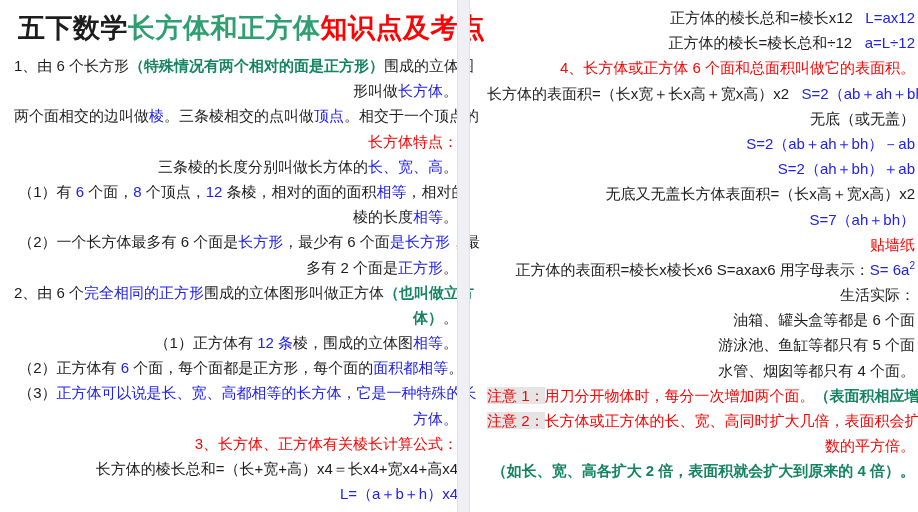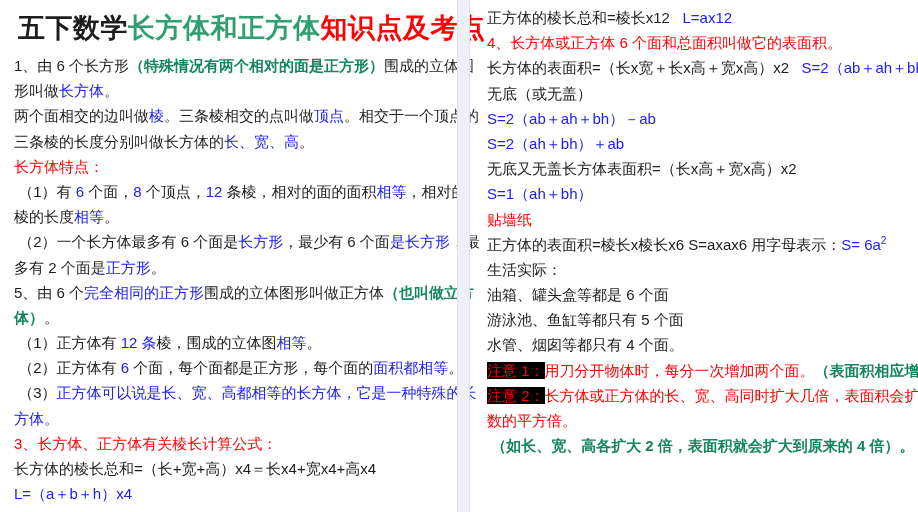--- a/index.html
+++ b/index.html
@@ -29,70 +29,72 @@
     line-height: 40px; height: 40px;
     white-space: pre; letter-spacing: 0.5px;
     margin-bottom: 5px;
     text-align: left;
     padding-left: 4px;
   }
   .line {
     font-size: 15px;
     line-height: 25.2px; height: 25.2px;
     white-space: pre;
+    text-align: right;
   }
   .seg { }
   .black { color: #1d1d1d; }
   .blue  { color: #2020f0; }
   .red   { color: #fd0202; }
   .green { color: #15855f; font-weight: bold; }
   .green-title { color: #2f9e71; }
-  .highlight { color: #fd0202; background: #000000; }
+  .highlight { color: #fd0202; background: #e5e5e5; }
   sup.seg { font-size: 10px; line-height: 0; }
 </style>
 </head>
 <body>
 
 <div id="doc">
   <div id="left-col" class="col">
     <div id="doc-title" class="title-line"><span class="seg black">五下数学</span><span class="seg green-title">长方体和正方体</span><span class="seg red">知识点及考点</span></div>
     <div id="left-lines">
         <div class="line"><span class="seg black">1、由 6 个长方形</span><span class="seg green">（特殊情况有两个相对的面是正方形）</span><span class="seg black">围成的立体图</span></div>
         <div class="line"><span class="seg black">形叫做</span><span class="seg blue">长方体</span><span class="seg black">。</span></div>
         <div class="line"><span class="seg black">两个面相交的边叫做</span><span class="seg blue">棱</span><span class="seg black">。三条棱相交的点叫做</span><span class="seg blue">顶点</span><span class="seg black">。相交于一个顶点的</span></div>
+        <div class="line"><span class="seg red">长方体特点：</span></div>
         <div class="line"><span class="seg black">三条棱的长度分别叫做长方体的</span><span class="seg blue">长、宽、高</span><span class="seg black">。</span></div>
-        <div class="line"><span class="seg red">长方体特点：</span></div>
         <div class="line"><span class="seg black"> （1）有 </span><span class="seg blue">6</span><span class="seg black"> 个面，</span><span class="seg blue">8</span><span class="seg black"> 个顶点，</span><span class="seg blue">12</span><span class="seg black"> 条棱，相对的面的面积</span><span class="seg blue">相等</span><span class="seg black">，相对的</span></div>
         <div class="line"><span class="seg black">棱的长度</span><span class="seg blue">相等</span><span class="seg black">。</span></div>
         <div class="line"><span class="seg black"> （2）一个长方体最多有 6 个面是</span><span class="seg blue">长方形</span><span class="seg black">，最少有 6 个面</span><span class="seg blue">是长方形</span><span class="seg black">，最</span></div>
         <div class="line"><span class="seg black">多有 2 个面是</span><span class="seg blue">正方形</span><span class="seg black">。</span></div>
-        <div class="line"><span class="seg black">5、由 6 个</span><span class="seg blue">完全相同的正方形</span><span class="seg black">围成的立体图形叫做正方体</span><span class="seg green">（也叫做立方</span></div>
+        <div class="line"><span class="seg black">2、由 6 个</span><span class="seg blue">完全相同的正方形</span><span class="seg black">围成的立体图形叫做正方体</span><span class="seg green">（也叫做立方</span></div>
         <div class="line"><span class="seg green">体）</span><span class="seg black">。</span></div>
         <div class="line"><span class="seg black"> （1）正方体有 </span><span class="seg blue">12 条</span><span class="seg black">棱，围成的立体图</span><span class="seg blue">相等</span><span class="seg black">。</span></div>
         <div class="line"><span class="seg black"> （2）正方体有 </span><span class="seg blue">6</span><span class="seg black"> 个面，每个面都是正方形，每个面的</span><span class="seg blue">面积都相等</span><span class="seg black">。</span></div>
         <div class="line"><span class="seg black"> （3）</span><span class="seg blue">正方体可以说是长、宽、高都相等的长方体，它是一种特殊的长</span></div>
         <div class="line"><span class="seg blue">方体。</span></div>
         <div class="line"><span class="seg red">3、长方体、正方体有关棱长计算公式：</span></div>
         <div class="line"><span class="seg black">长方体的棱长总和=（长+宽+高）x4＝长x4+宽x4+高x4</span></div>
         <div class="line"><span class="seg blue">L=（a＋b＋h）x4</span></div>
       </div>
   </div>
 
   <div id="page-gap"></div>
 
   <div id="right-col" class="col">
     <div id="right-lines">
         <div class="line"><span class="seg black">正方体的棱长总和=棱长x12   </span><span class="seg blue">L=ax12</span></div>
+        <div class="line"><span class="seg black">正方体的棱长=棱长总和÷12   </span><span class="seg blue">a=L÷12</span></div>
         <div class="line"><span class="seg red">4、长方体或正方体 6 个面和总面积叫做它的表面积。</span></div>
         <div class="line"><span class="seg black">长方体的表面积=（长x宽＋长x高＋宽x高）x2   </span><span class="seg blue">S=2（ab＋ah＋bh）</span></div>
         <div class="line"><span class="seg black">无底（或无盖）</span></div>
         <div class="line"><span class="seg blue">S=2（ab＋ah＋bh）－ab</span></div>
         <div class="line"><span class="seg blue">S=2（ah＋bh）＋ab</span></div>
         <div class="line"><span class="seg black">无底又无盖长方体表面积=（长x高＋宽x高）x2</span></div>
-        <div class="line"><span class="seg blue">S=1（ah＋bh）</span></div>
+        <div class="line"><span class="seg blue">S=7（ah＋bh）</span></div>
         <div class="line"><span class="seg red">贴墙纸</span></div>
         <div class="line"><span class="seg black">正方体的表面积=棱长x棱长x6 S=axax6 用字母表示：</span><span class="seg blue">S= 6a</span><sup class="seg blue">2</sup></div>
         <div class="line"><span class="seg black">生活实际：</span></div>
         <div class="line"><span class="seg black">油箱、罐头盒等都是 6 个面</span></div>
         <div class="line"><span class="seg black">游泳池、鱼缸等都只有 5 个面</span></div>
         <div class="line"><span class="seg black">水管、烟囱等都只有 4 个面。</span></div>
         <div class="line"><span class="seg highlight">注意 1：</span><span class="seg red">用刀分开物体时，每分一次增加两个面。</span><span class="seg green">（表面积相应增加）</span></div>
         <div class="line"><span class="seg highlight">注意 2：</span><span class="seg red">长方体或正方体的长、宽、高同时扩大几倍，表面积会扩大倍</span></div>
         <div class="line"><span class="seg red">数的平方倍。</span></div>
         <div class="line"><span class="seg green"> （如长、宽、高各扩大 2 倍，表面积就会扩大到原来的 4 倍）。</span></div>

